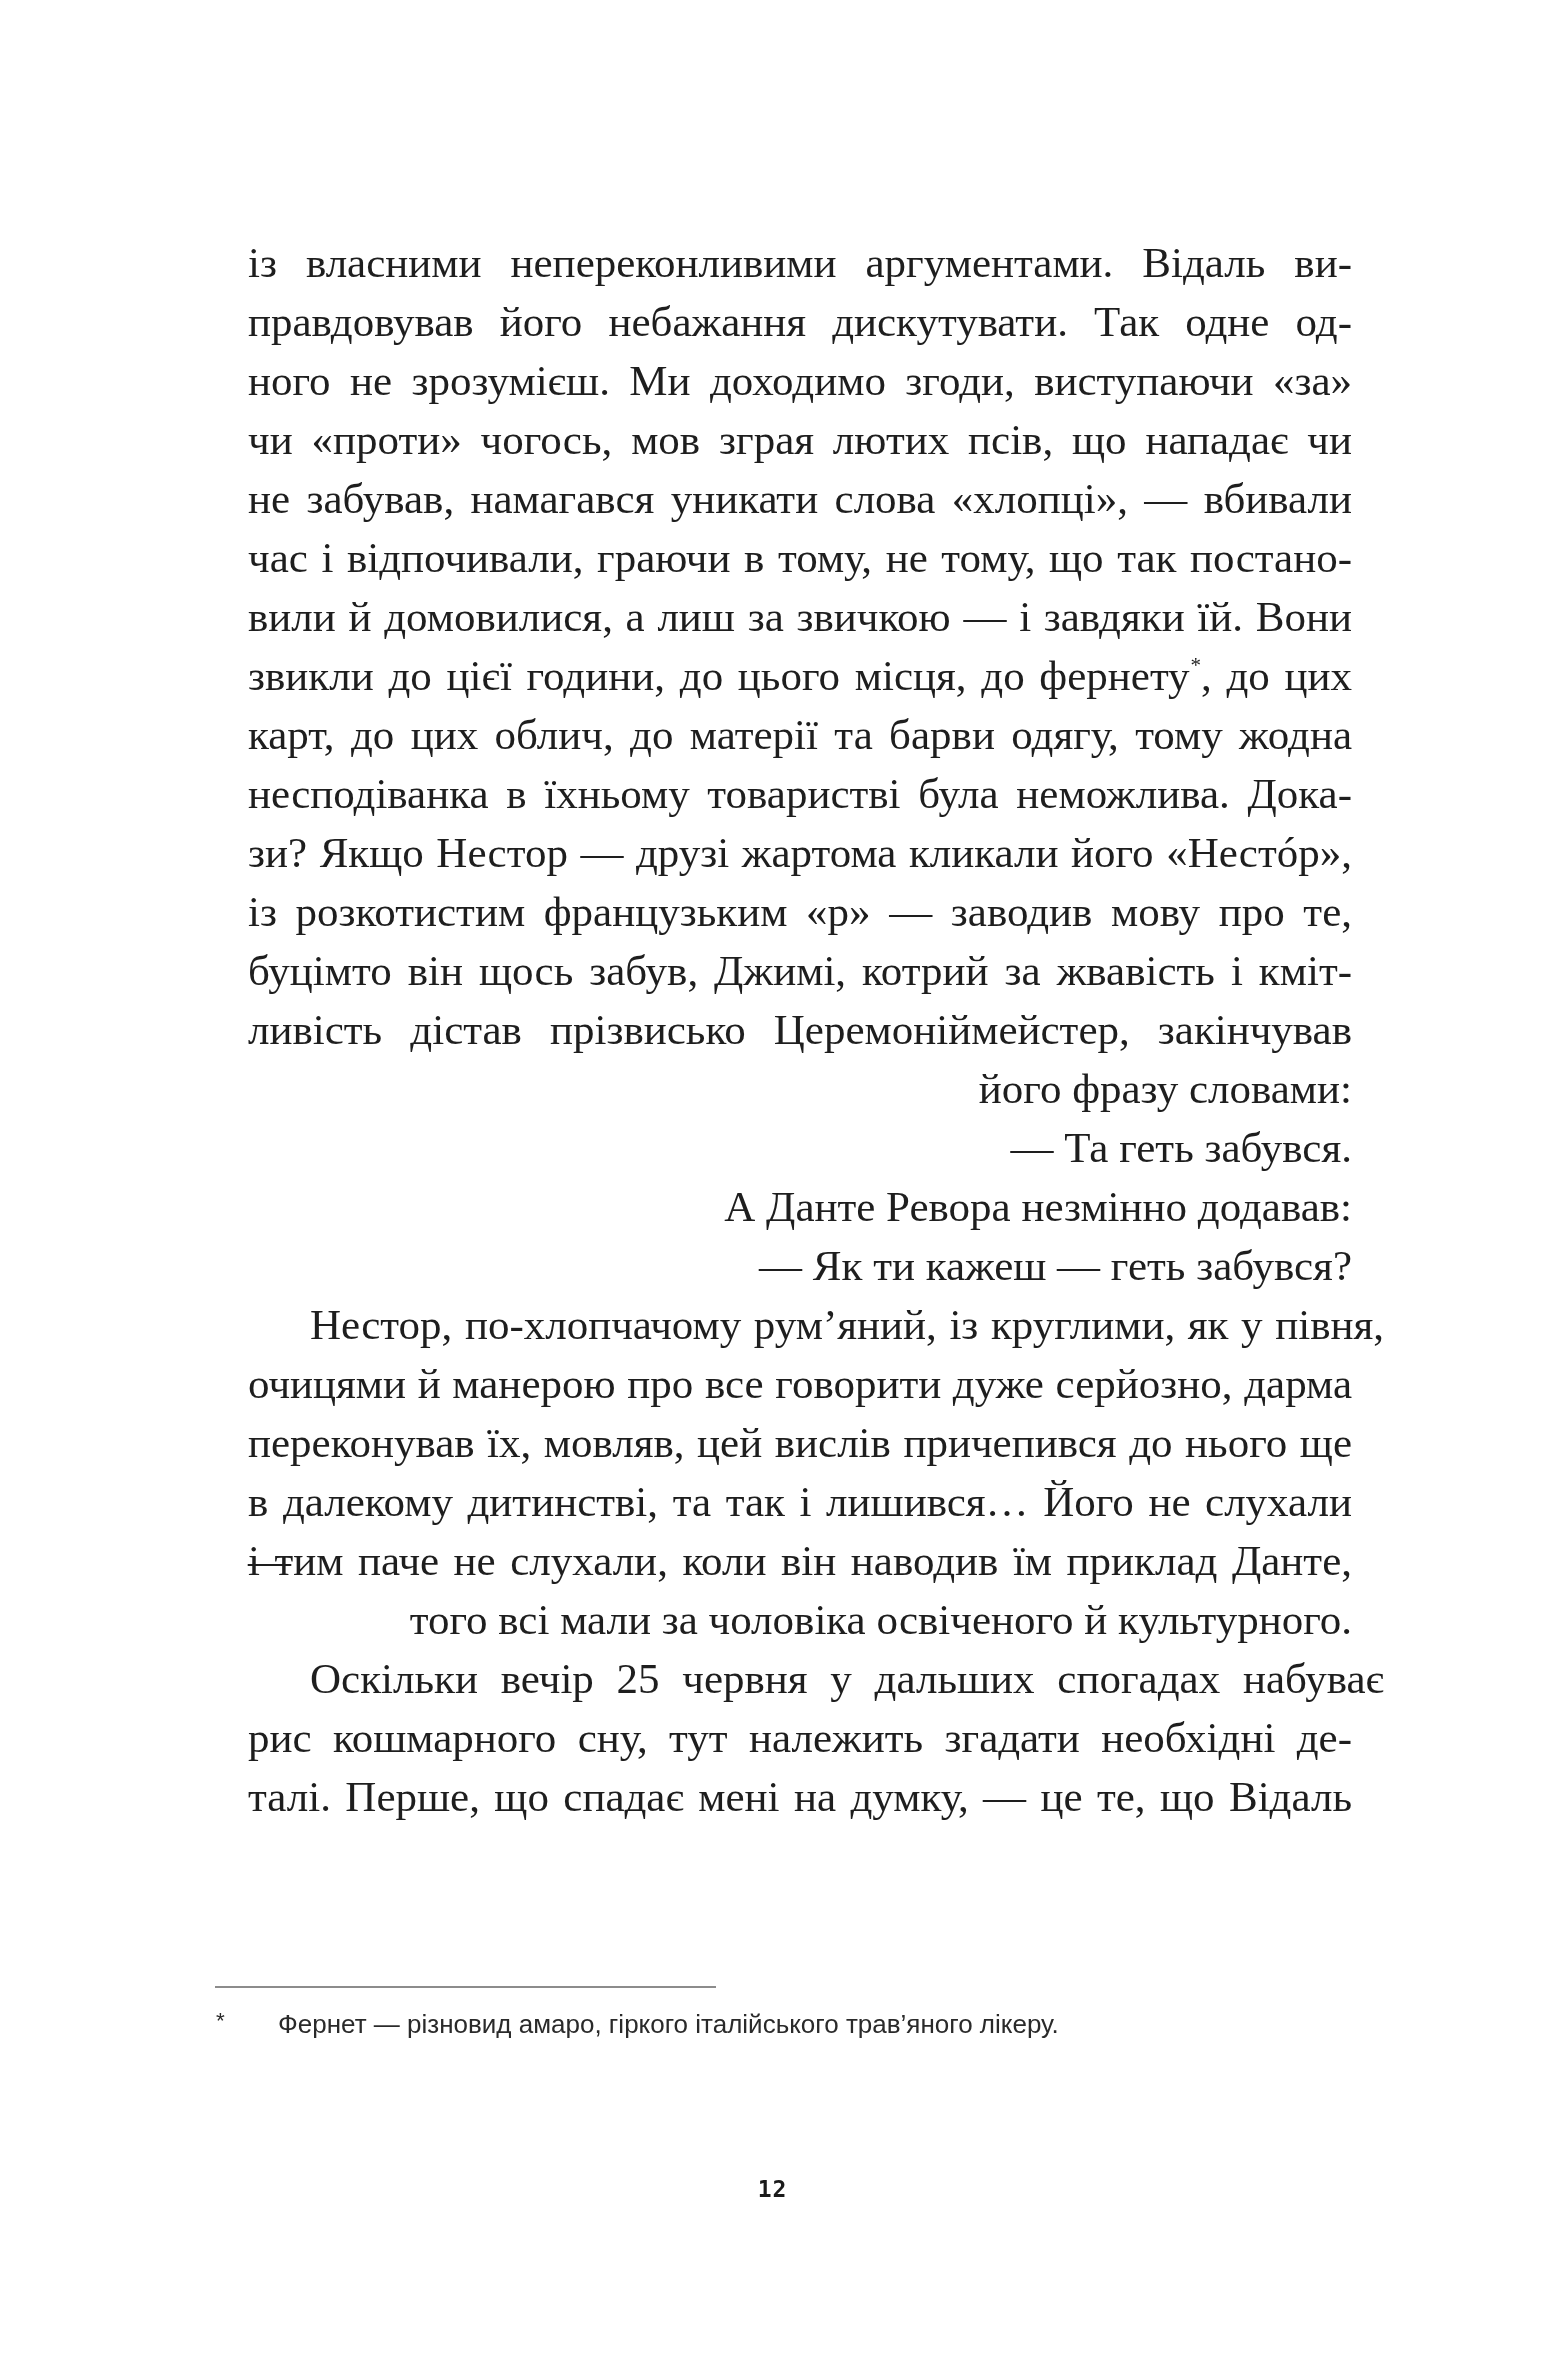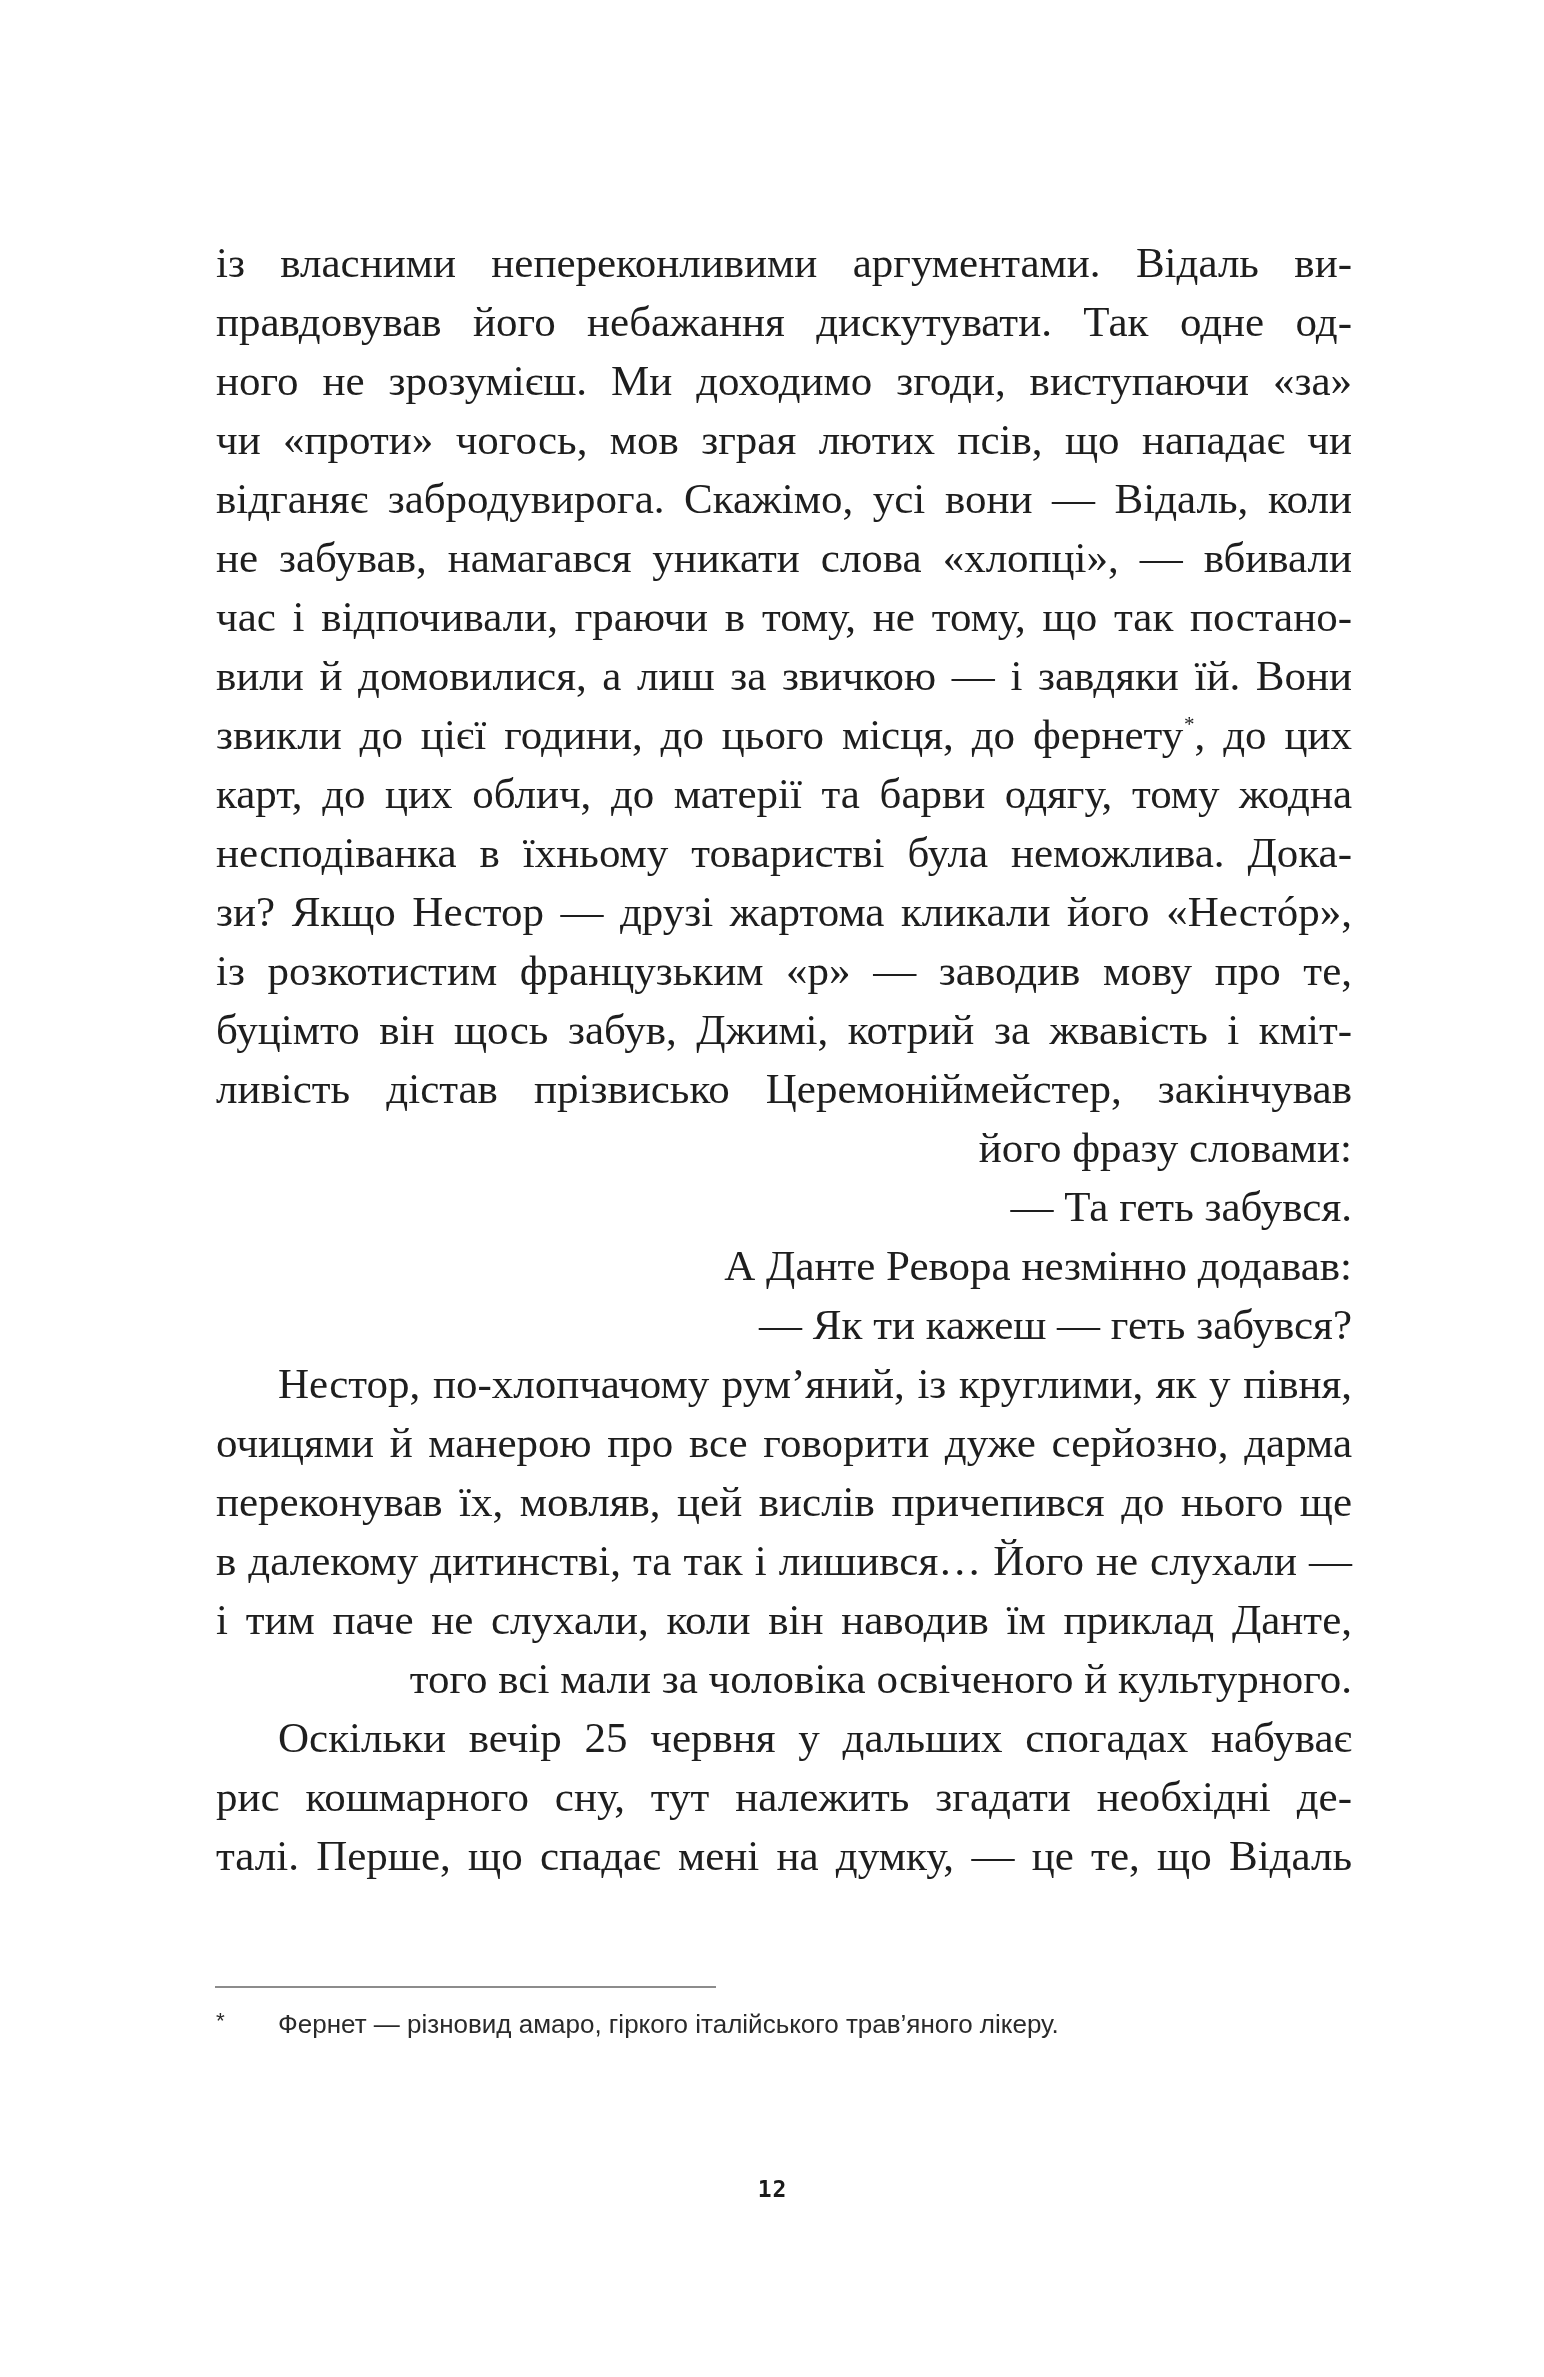--- a/index.html
+++ b/index.html
@@ -29,20 +29,21 @@
       font-family: "Liberation Serif", "DejaVu Serif", serif;
       font-size: 43px;
       line-height: 59px;
       color: #1e1e1e;
     }
     .line {
       display: block;
       height: 59px;
       white-space: nowrap;
       overflow: visible;
+      margin-left: 32px;
     }
     .line.full {
       text-align: justify;
       text-align-last: justify;
       white-space: normal;
     }
     .line.last {
       text-align: right;
     }
     .line.indent {
@@ -99,21 +100,20 @@
 </head>
 <body>
 
 <div class="page">
 
   <div class="text-block">
     <span class="line full">із власними непереконливими аргументами. Відаль ви-</span>
     <span class="line full">правдовував його небажання дискутувати. Так одне од-</span>
     <span class="line full">ного не зрозумієш. Ми доходимо згоди, виступаючи «за»</span>
     <span class="line full">чи «проти» чогось, мов зграя лютих псів, що нападає чи</span>
-    <span class="line full">відганяє забродувирога. Скажімо, усі вони — Відаль, коли</span>
     <span class="line full">не забував, намагався уникати слова «хлопці», — вбивали</span>
     <span class="line full">час і відпочивали, граючи в тому, не тому, що так постано-</span>
     <span class="line full">вили й домовилися, а лиш за звичкою — і завдяки їй. Вони</span>
     <span class="line full"><span>звикли до цієї години, до цього місця, до фернету</span><sup class="fn-ref">*</sup><span>, до цих</span></span>
     <span class="line full">карт, до цих облич, до матерії та барви одягу, тому жодна</span>
     <span class="line full">несподіванка в їхньому товаристві була неможлива. Дока-</span>
     <span class="line full">зи? Якщо Нестор — друзі жартома кликали його «Нестóр»,</span>
     <span class="line full">із розкотистим французьким «р» — заводив мову про те,</span>
     <span class="line full">буцімто він щось забув, Джимі, котрий за жвавість і кміт-</span>
     <span class="line full">ливість дістав прізвисько Церемоніймейстер, закінчував</span>

